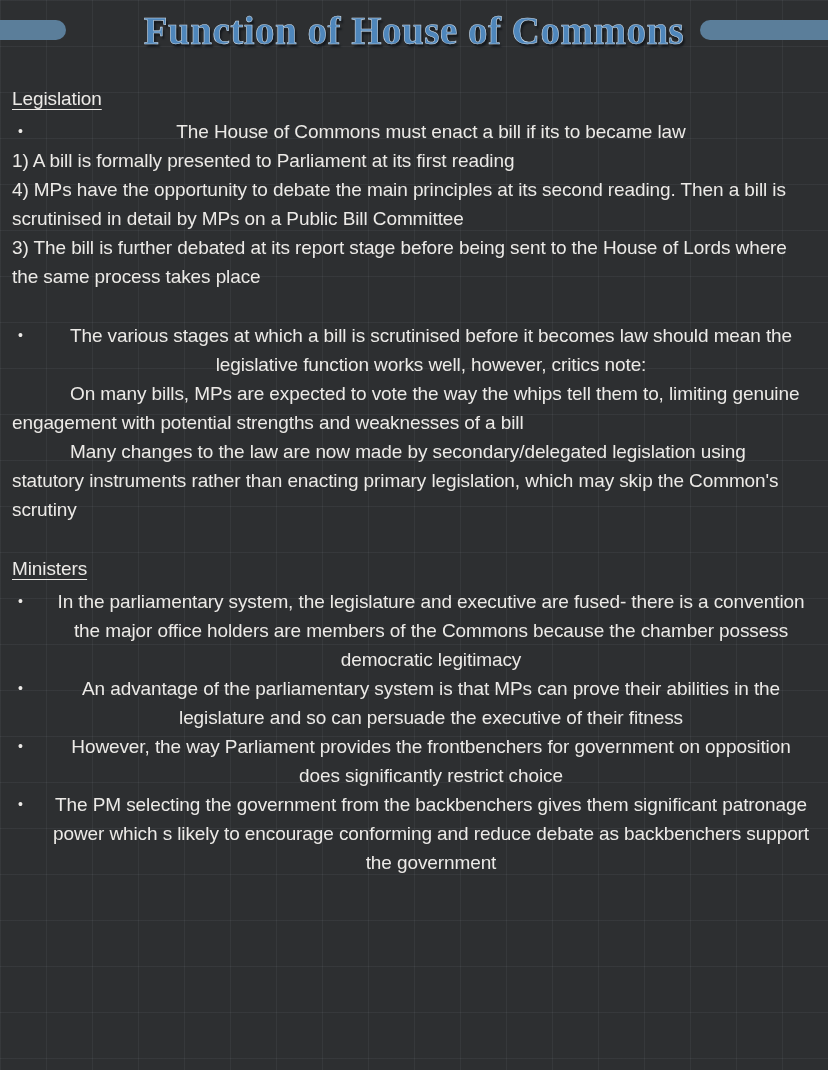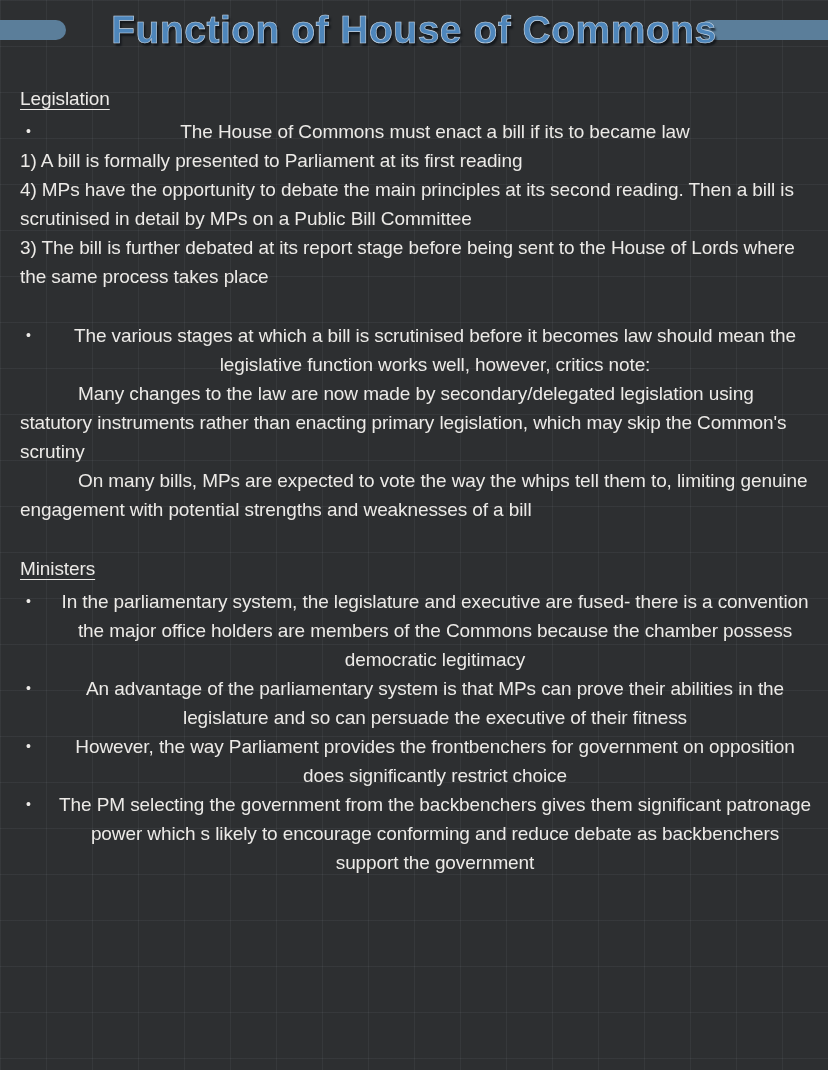--- a/index.html
+++ b/index.html
@@ -25,32 +25,32 @@
     display:flex; align-items:center; justify-content:center;
   }
   .pill {
     position:absolute; top:20px; height:20px;
     background:#5b7e9a; border-radius:11px;
   }
   .pill-left  { left:-12px;  width:78px; }
   .pill-right { right:-12px; width:140px; }
   .title {
     position:relative; z-index:1;
-    font-family:Liberation Sans, sans-serif;
+    font-family:Liberation Serif, serif;
     font-weight:700;
     font-size:39px;
     letter-spacing:0.5px;
     color:#4e86bb;
     -webkit-text-stroke:0.6px #c9d8e6;
     text-shadow:2px 3px 2px rgba(8,12,18,0.65);
     white-space:nowrap;
   }
   
   .content {
-    padding:24px 16px 0 20px;
+    padding:24px 16px 0 12px;
     color:#eceae7;
     font-size:19px;
     line-height:29px;
     letter-spacing:-0.1px;
   }
   .heading {
     font-size:19px;
     font-weight:normal;
     text-decoration:underline;
     text-underline-offset:4px;
@@ -93,22 +93,22 @@
       <p class="para">4) MPs have the opportunity to debate the main principles at its second reading. Then a bill is scrutinised in detail by MPs on a Public Bill Committee</p>
       <p class="para">3) The bill is further debated at its report stage before being sent to the House of Lords where the same process takes place</p>
 
       <div class="gap"></div>
 
       <p class="para bullet-row">
         <span class="bullet-marker">•</span>
         <span class="para-text">The various stages at which a bill is scrutinised before it becomes law should mean the legislative function works well, however, critics note:</span>
       </p>
 
+      <p class="para indent-first">On many bills, MPs are expected to vote the way the whips tell them to, limiting genuine engagement with potential strengths and weaknesses of a bill</p>
       <p class="para indent-first">Many changes to the law are now made by secondary/delegated legislation using statutory instruments rather than enacting primary legislation, which may skip the Common's scrutiny</p>
-      <p class="para indent-first">On many bills, MPs are expected to vote the way the whips tell them to, limiting genuine engagement with potential strengths and weaknesses of a bill</p>
     </section>
 
     <div class="gap"></div>
 
     <section class="section">
       <h2 class="heading">Ministers</h2>
 
       <p class="para bullet-row">
         <span class="bullet-marker">•</span>
         <span class="para-text">In the parliamentary system, the legislature and executive are fused- there is a convention the major office holders are members of the Commons because the chamber possess democratic legitimacy</span>

